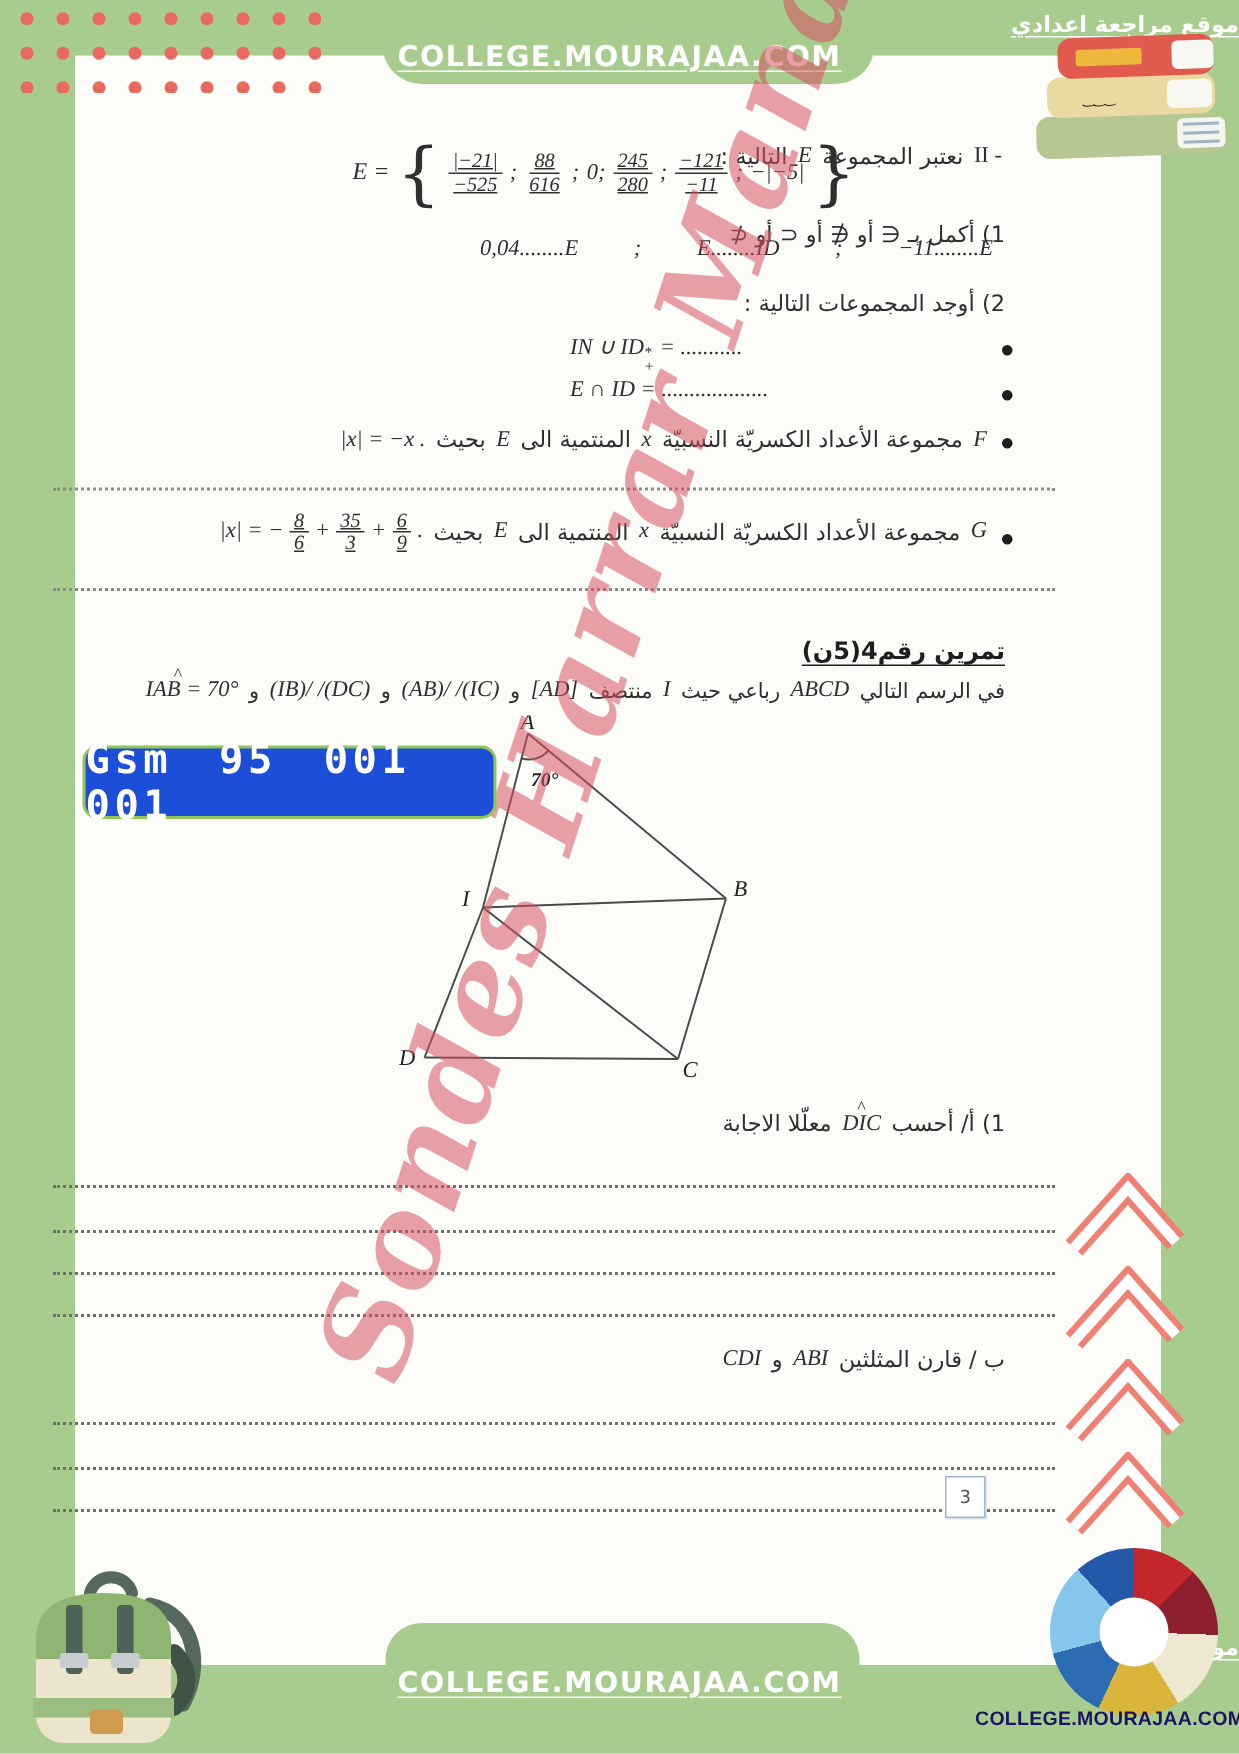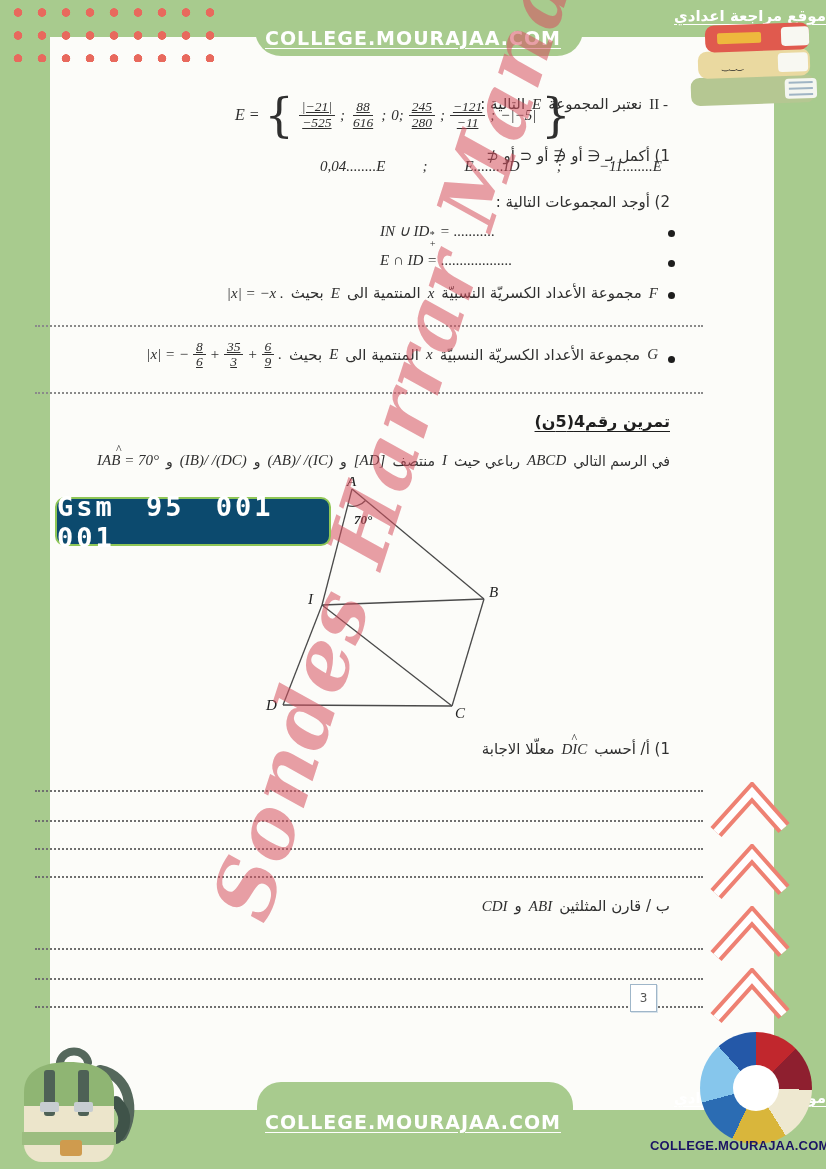--- a/index.html
+++ b/index.html
@@ -50,21 +50,21 @@
   .frac .fd{padding:0 3px;text-align:right;}
   .brace{font-size:46px;font-weight:200;line-height:1;color:#2f2f2f;font-family:"DejaVu Serif",serif;font-style:normal;}
   .bullet{position:absolute;width:7px;height:7px;border-radius:50%;background:#1d1d1d;z-index:2;}
   .dotline{position:absolute;left:35px;width:668px;border-bottom:2px dotted #6f6f6f;height:0;z-index:2;}
   .sep{border-bottom:2px dotted #8a8a8a;}
   .hatwrap{position:relative;display:inline-block;}
   .hat{position:absolute;top:-10px;left:0;width:70%;text-align:center;font-size:12px;font-style:normal;color:#2f2f2f;}
   .ex-title{font-weight:bold;font-size:16px;color:#1e1e1e;text-decoration:underline;text-underline-offset:4px;}
   .badge{
     position:absolute;left:55px;top:497px;width:272px;height:45px;z-index:6;
-    background:#0c4a6e;border:2px solid #8fc656;border-radius:10px;
+    background:#1d4ed8;border:2px solid #8fc656;border-radius:10px;
     display:flex;align-items:center;justify-content:center;
     font-family:"DejaVu Sans Mono",monospace;font-weight:bold;font-size:27px;color:#fff;
     letter-spacing:3px;word-spacing:12px;}
   .pagenum{position:absolute;left:630px;top:984px;width:25px;height:26px;background:#fff;
     border:1px solid #9fb6c9;box-shadow:1px 1px 0 #d7e2ea;display:flex;align-items:center;justify-content:center;
     font-size:12px;color:#555;z-index:2;}
   svg text{font-family:"Liberation Serif",serif;font-style:italic;fill:#222;}
 </style>
 </head>
 <body>
@@ -228,21 +228,21 @@
     <span class="frac">
         <span class="fn">6</span>
         <span class="fd">9</span>
       </span>
     <span>.</span>
   </span>
 </div>
 
 <div class="dotline sep" style="top:392px"></div>
 
-<div class="abs ar ex-title" dir="rtl" style="right:156px;top:412px;z-index:2">تمرين رقم4(5ن)</div>
+<div class="abs ar ex-title" dir="rtl" style="right:156px;top:424px;z-index:2">تمرين رقم4(5ن)</div>
 
 <div class="abs rline ar" style="right:156px;top:452px;font-size:14px;z-index:2">
   <span dir="rtl">في الرسم التالي</span>
   <span class="math">ABCD</span>
   <span dir="rtl">رباعي حيث</span>
   <span class="math">I</span>
   <span dir="rtl">منتصف</span>
   <span class="math">[AD]</span>
   <span dir="rtl">و</span>
   <span class="math">(AB)/ /(IC)</span>

